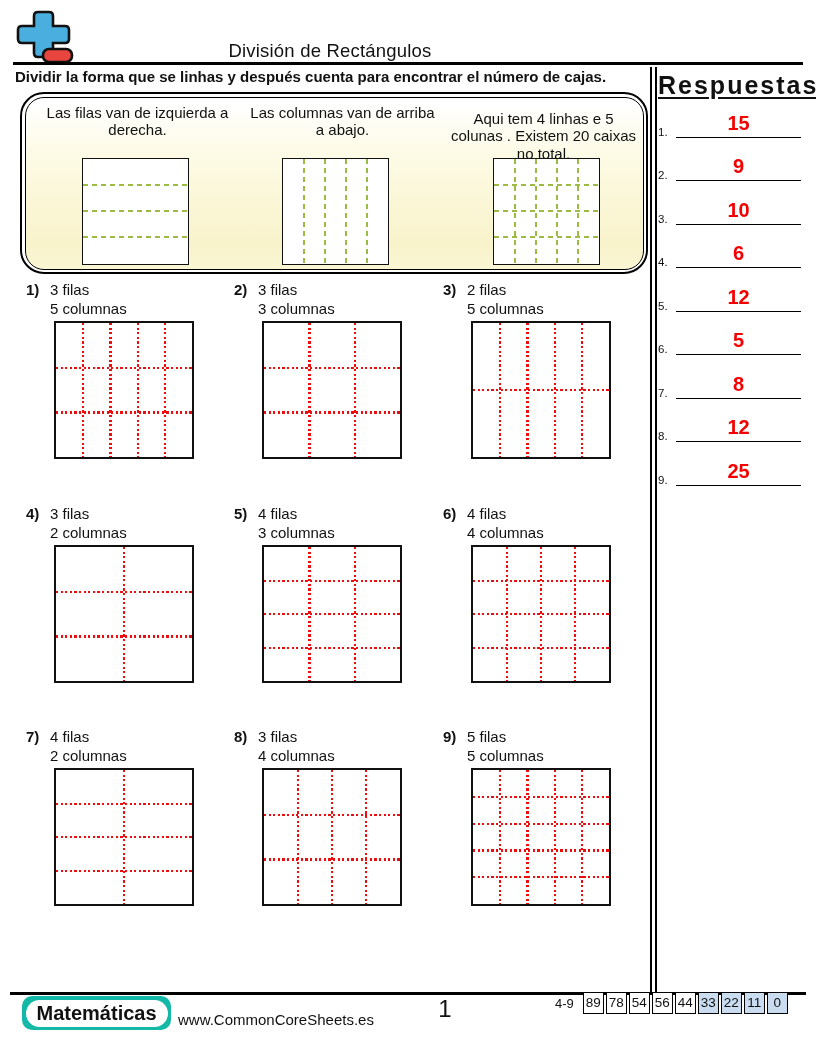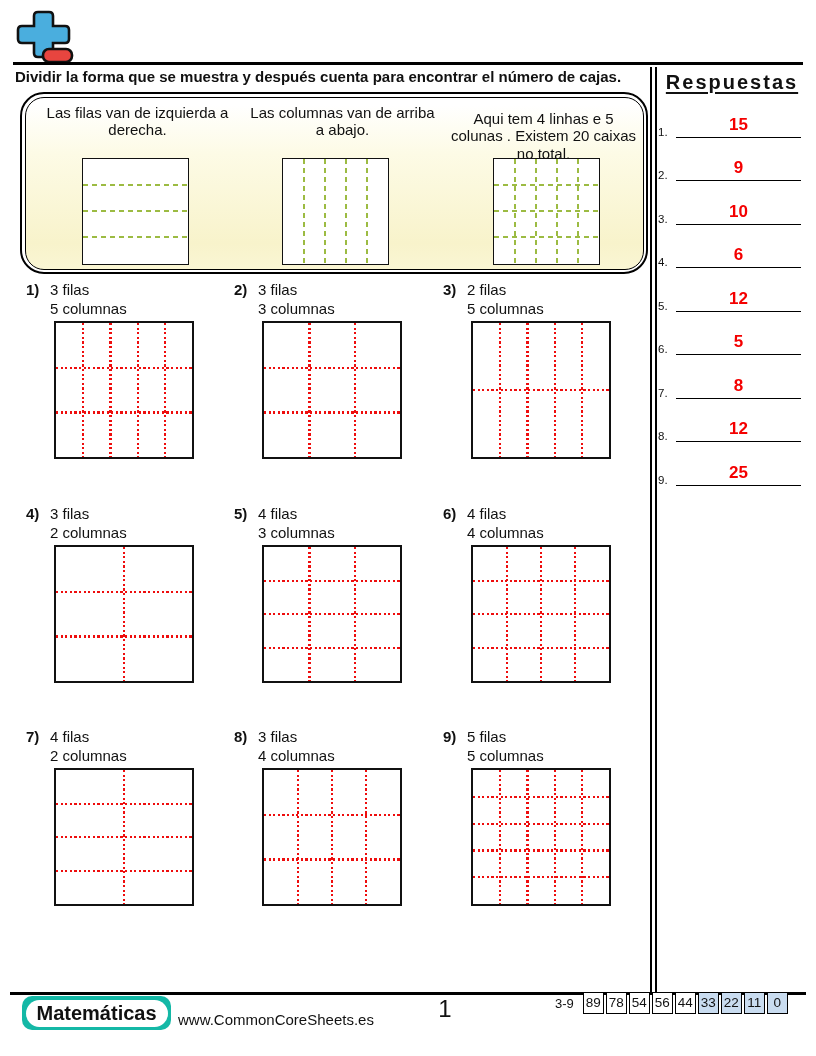--- a/index.html
+++ b/index.html
@@ -12,28 +12,28 @@
          font-size:18.5px;letter-spacing:.2px;}
   .name-row{position:absolute;right:16px;top:42px;font-size:15.5px;white-space:nowrap;}
   .name-value{font-weight:bold;letter-spacing:.4px;}
   .header-rule{position:absolute;left:13px;top:62px;width:790px;height:3px;background:#000;}
   .instruction{position:absolute;left:15px;top:68px;font-size:15px;font-weight:bold;}
 
   
   .side-vline{position:absolute;left:650px;top:67px;height:925px;width:3px;
               border-left:2.2px solid #000;border-right:2.2px solid #000;}
   .answers-title{position:absolute;left:658px;top:71px;width:148px;text-align:center;
-                 font-size:20px;font-weight:bold;letter-spacing:2px;
+                 font-size:25px;font-weight:bold;letter-spacing:2px;
                  text-decoration:underline;text-underline-offset:3px;}
   .answers{position:absolute;left:656px;top:94px;width:150px;}
   .answer-row{position:relative;height:43.5px;}
   .answer-num{position:absolute;left:2px;bottom:0;font-size:11.5px;color:#111;}
   .answer-line{position:absolute;left:20px;right:5px;bottom:0;border-bottom:1.7px solid #000;}
   .answer-val{position:absolute;left:20px;right:5px;bottom:3px;text-align:center;
-              font-size:17px;font-weight:bold;}
+              font-size:20px;font-weight:bold;}
 
   
   .example-box{position:absolute;left:20px;top:92px;width:624px;height:178px;
                border:2px solid #000;border-radius:24px;}
   .example-inner{position:absolute;left:2.5px;top:2.5px;right:2.5px;bottom:2.5px;
                  border:1.6px solid #000;border-radius:19px;
                  background:linear-gradient(180deg,#ffffff 4%,#fdfbe6 32%,#f8f3cb 85%,#faf6d4 100%);}
   .example-item{position:absolute;top:0;}
   .ex-text{position:absolute;top:6px;font-size:15px;line-height:17.5px;text-align:center;white-space:pre-line;}
   .ex-rect{position:absolute;top:60px;width:105px;height:105px;border:1.6px solid #111;background:#fff;}
@@ -62,22 +62,23 @@
 </style>
 </head>
 <body>
 
 <div class="page">
 
   <svg class="logo-svg" width="62" height="54" viewBox="0 0 62 54">
     <path id="logo-plus" d="M22 2 h11 q4 0 4 4 v10 h12 q4 0 4 4 v9 q0 4 -4 4 h-12 v10 q0 4 -4 4 h-11 q-4 0 -4 -4 v-10 h-12 q-4 0 -4 -4 v-9 q0 -4 4 -4 h12 v-10 q0 -4 4 -4 z" fill="#4aaede" stroke="#111" stroke-width="2.6"></path>
     <rect id="logo-minus" x="27" y="39" width="29" height="13" rx="6" fill="#e8453f" stroke="#111" stroke-width="2.6"></rect>
   </svg>
+  <div class="title">División de Rectángulos</div>
   <div class="header-rule"></div>
-  <div class="instruction">Dividir la forma que se muestra y después cuenta para encontrar el número de cajas.</div>
+  <div class="instruction">Dividir la forma que se linhas y después cuenta para encontrar el número de cajas.</div>
 
   <div class="side-vline"></div>
   <div class="answers-title">Respuestas</div>
   <div class="answers" id="answers">
       <div class="answer-row">
         <span class="answer-num">1.</span>
         <span class="answer-line"></span>
         <span class="answer-val" style="color: rgb(244, 0, 0);">15</span>
       </div>
       <div class="answer-row">
@@ -272,21 +273,21 @@
       </div>
     </div>
 
   <div class="footer-rule"></div>
   <div class="brand-badge">
     <div class="brand-inner">Matemáticas</div>
   </div>
   <div class="site-url">www.CommonCoreSheets.es</div>
   <div class="page-num">1</div>
   <div class="score-table" id="score">
-    <span class="score-label">3-9</span>
+    <span class="score-label">4-9</span>
   <span class="score-cell">89</span>
       <span class="score-cell">78</span>
       <span class="score-cell">54</span>
       <span class="score-cell">56</span>
       <span class="score-cell">44</span>
       <span class="score-cell" style="background: rgb(201, 220, 240);">33</span>
       <span class="score-cell" style="background: rgb(201, 220, 240);">22</span>
       <span class="score-cell" style="background: rgb(201, 220, 240);">11</span>
       <span class="score-cell" style="background: rgb(201, 220, 240);">0</span>
     </div>

